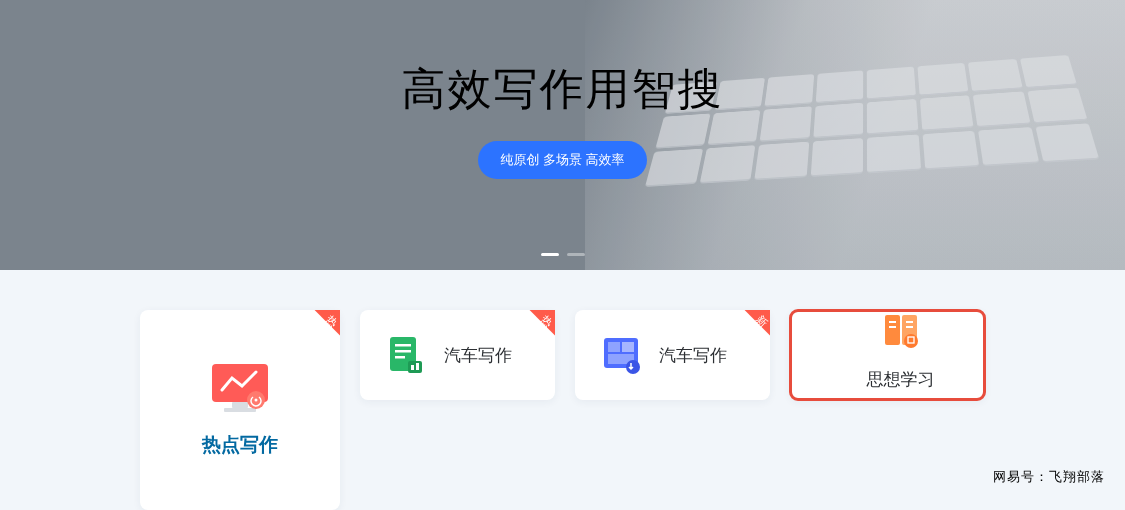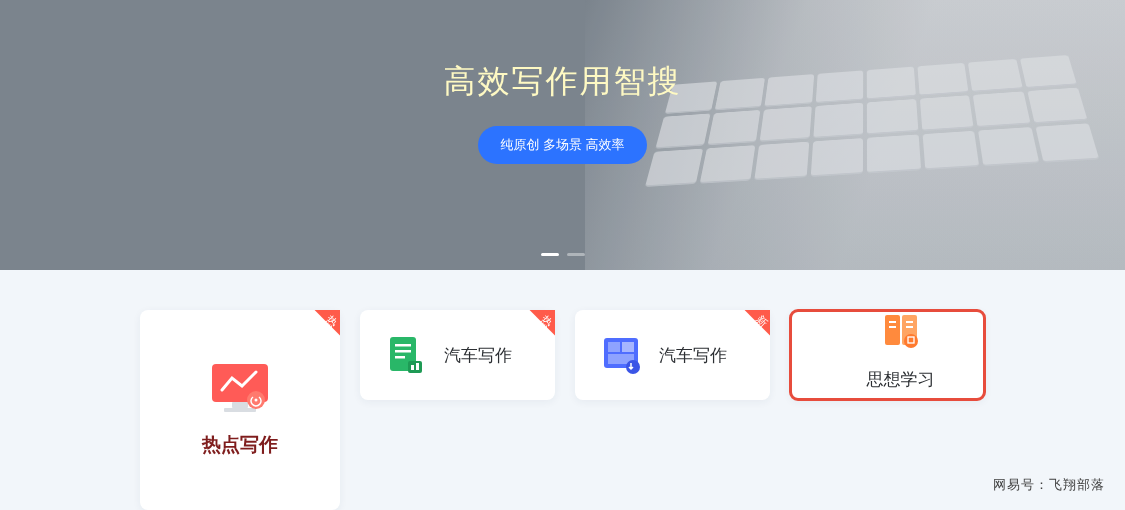--- a/index.html
+++ b/index.html
@@ -44,22 +44,22 @@
     gap: 4px;
     opacity: 0.65;
   }
   .hero-keys div {
     background: #e8eaed;
     border-radius: 4px;
     border-bottom: 2px solid #cfd3d8;
   }
   .hero-title {
     position: relative;
-    font-size: 32px;
-    color: #fef9c3;
+    font-size: 44px;
+    color: #000000;
     letter-spacing: 2px;
     font-weight: 400;
   }
   .hero-pill {
     position: relative;
     margin-top: 22px;
     background: #2c73ff;
     color: #fff;
     font-size: 13px;
     padding: 10px 22px;
@@ -102,21 +102,21 @@
     flex-direction: column;
     align-items: center;
     justify-content: center;
     position: relative;
     cursor: pointer;
   }
   .big-title {
     margin-top: 18px;
     font-size: 19px;
     font-weight: 600;
-    color: #7f1d1d;
+    color: #0369a1;
   }
   .small-grid {
     flex: 1;
     display: grid;
     grid-template-columns: repeat(3, 1fr);
     grid-template-rows: repeat(2, 90px);
     gap: 20px;
   }
   .card {
     background: #fff;
@@ -171,23 +171,23 @@
     position: relative;
     flex-shrink: 0;
   }
   .icon-big {
     width: 60px; height: 52px;
   }
 
   
   .watermark {
     position: absolute;
-    bottom: 16px; right: 20px;
+    bottom: 24px; right: 20px;
     font-size: 13px;
-    color: #404040;
+    color: #000000;
     letter-spacing: 1px;
   }
 </style>
 </head>
 <body>
 
 <div class="hero">
   <div class="hero-bg">
     <div class="hero-keys">
       <div></div>

